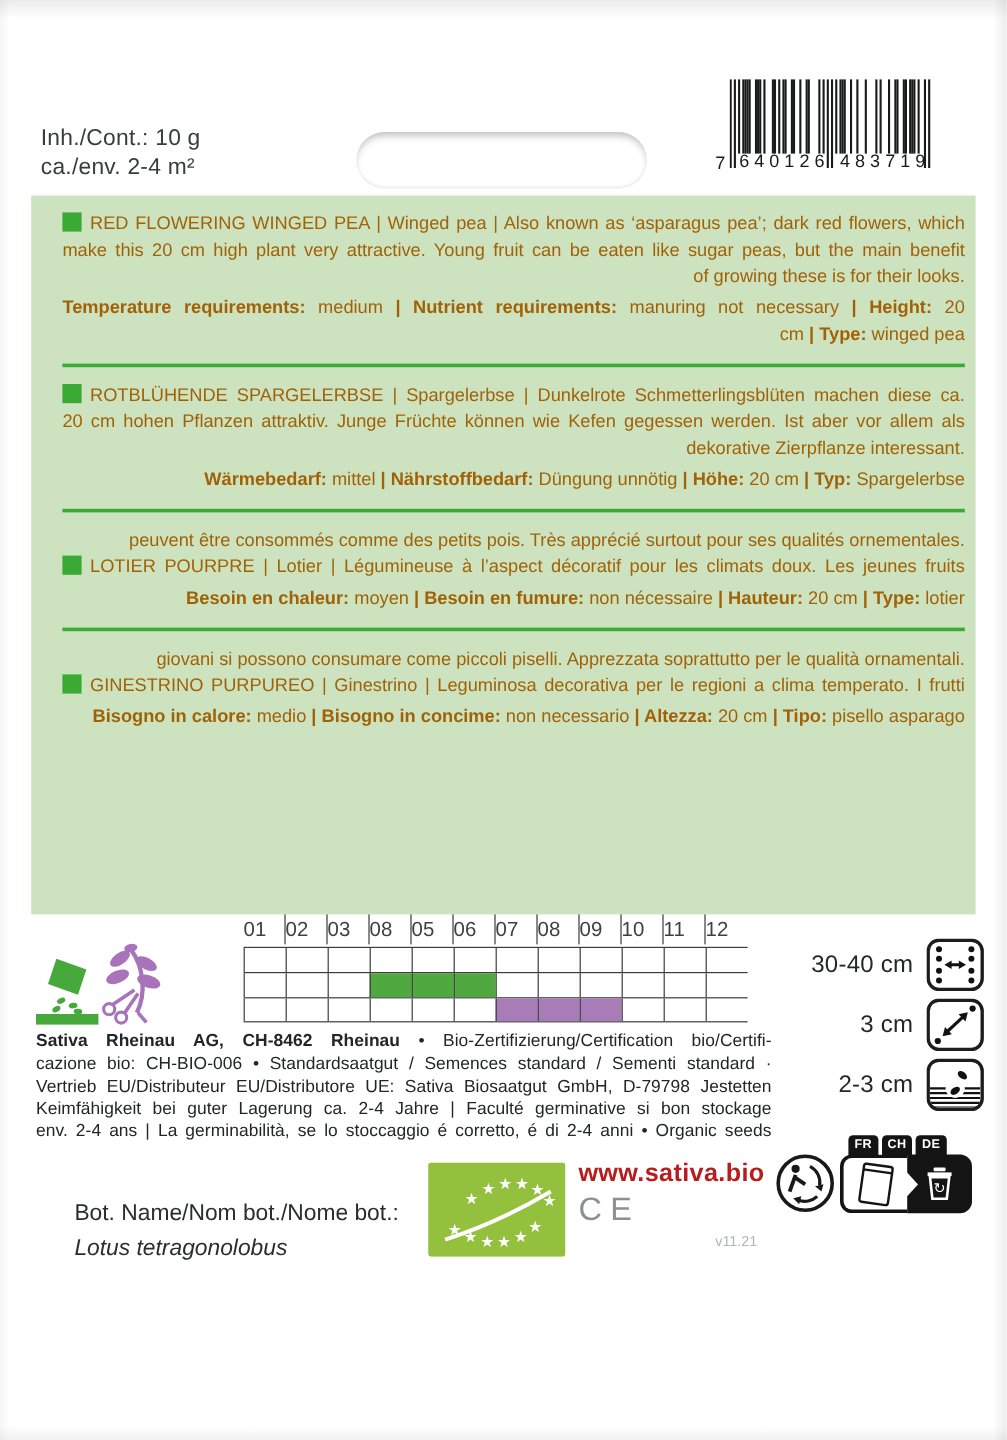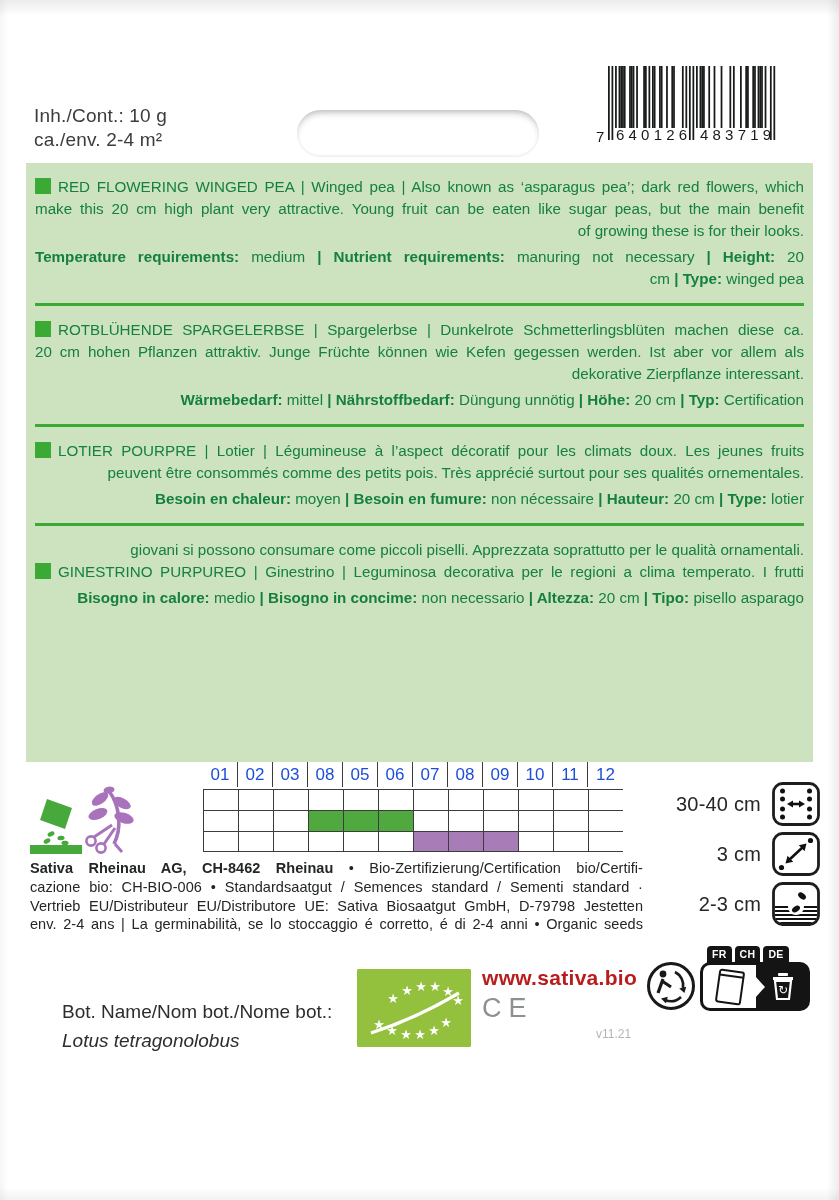--- a/index.html
+++ b/index.html
@@ -17,31 +17,31 @@
         box-shadow:inset 0 5px 7px -3px rgba(0,0,0,0.30), inset 0 -2px 3px -1px rgba(0,0,0,0.10), 0 1px 1px rgba(255,255,255,0.8);}
   #barcode{position:absolute;left:608px;top:66px;width:170px;height:90px;}
   #bc-svg{position:absolute;left:0;top:0;fill:#191b1b;}
   .bc-digits{position:absolute;top:60px;font-size:15px;color:#191b1b;}
   #bcd-first{left:-12px;top:62px;}
   #bcd-left{left:8px;letter-spacing:4.2px;}
   #bcd-right{left:92px;letter-spacing:4.2px;}
 
   
   #panel{position:absolute;left:26px;top:163px;width:787px;height:599px;background:#cde3bf;}
-  #sections{padding:13px 9px 0 9px;font-size:15.2px;line-height:22px;color:#15803d;}
+  #sections{padding:13px 9px 0 26px;font-size:15.2px;line-height:22px;color:#a16207;}
   .tline{text-align:right;}
   .tline.just{text-align:justify;text-align-last:justify;}
   .tline.specs{margin-top:4px;}
   .bseg{font-weight:bold;}
   .bullet{display:inline-block;width:16px;height:16px;background:#3aaa35;margin-right:7px;vertical-align:-2px;}
   .divider{height:3px;background:#3aaa35;margin:13px 0;}
 
   
   #cal-months{position:absolute;left:203px;top:762px;width:420px;display:flex;height:25px;}
-  .cal-m{width:35px;box-sizing:border-box;text-align:center;font-size:17px;line-height:25px;color:#1d4ed8;}
+  .cal-m{width:35px;box-sizing:border-box;text-align:left;font-size:17px;line-height:25px;color:#404040;}
   .cal-m:not(:last-child){border-right:1.6px solid #3c3c3c;}
   #cal-grid{position:absolute;left:203px;top:789px;width:420px;border-top:1.7px solid #3c3c3c;border-bottom:1.7px solid #3c3c3c;}
   .cal-row{display:flex;height:20px;}
   .cal-row:nth-child(2){border-top:1.7px solid #3c3c3c;border-bottom:1.7px solid #3c3c3c;}
   .cal-row:nth-child(3){height:19px;}
   .cal-cell{width:35px;box-sizing:border-box;border-left:1.7px solid #3c3c3c;}
 
   
   #sow-icon{position:absolute;left:30px;top:798px;}
   #harvest-icon{position:absolute;left:82px;top:786px;}
@@ -151,26 +151,26 @@
         <div class="tline just"><span>make this 20 cm high plant very attractive. Young fruit can be eaten like sugar peas, but the main benefit</span></div>
         <div class="tline"><span>of growing these is for their looks.</span></div>
         <div class="tline just specs"><span class="bseg">Temperature requirements:</span><span> medium </span><span class="bseg">| Nutrient requirements:</span><span> manuring not necessary </span><span class="bseg">| Height:</span><span> 20</span></div>
         <div class="tline"><span>cm </span><span class="bseg">| Type:</span><span> winged pea</span></div>
       </div>
       <div class="divider"></div>
       <div class="section">
         <div class="tline just"><span class="bullet"></span><span>ROTBLÜHENDE SPARGELERBSE | Spargelerbse | Dunkelrote Schmetterlingsblüten machen diese ca.</span></div>
         <div class="tline just"><span>20 cm hohen Pflanzen attraktiv. Junge Früchte können wie Kefen gegessen werden. Ist aber vor allem als</span></div>
         <div class="tline"><span>dekorative Zierpflanze interessant.</span></div>
-        <div class="tline specs"><span class="bseg">Wärmebedarf:</span><span> mittel </span><span class="bseg">| Nährstoffbedarf:</span><span> Düngung unnötig </span><span class="bseg">| Höhe:</span><span> 20 cm </span><span class="bseg">| Typ:</span><span> Certification</span></div>
+        <div class="tline specs"><span class="bseg">Wärmebedarf:</span><span> mittel </span><span class="bseg">| Nährstoffbedarf:</span><span> Düngung unnötig </span><span class="bseg">| Höhe:</span><span> 20 cm </span><span class="bseg">| Typ:</span><span> Spargelerbse</span></div>
       </div>
       <div class="divider"></div>
       <div class="section">
+        <div class="tline"><span>peuvent être consommés comme des petits pois. Très apprécié surtout pour ses qualités ornementales.</span></div>
         <div class="tline just"><span class="bullet"></span><span>LOTIER POURPRE | Lotier | Légumineuse à l’aspect décoratif pour les climats doux. Les jeunes fruits</span></div>
-        <div class="tline"><span>peuvent être consommés comme des petits pois. Très apprécié surtout pour ses qualités ornementales.</span></div>
         <div class="tline specs"><span class="bseg">Besoin en chaleur:</span><span> moyen </span><span class="bseg">| Besoin en fumure:</span><span> non nécessaire </span><span class="bseg">| Hauteur:</span><span> 20 cm </span><span class="bseg">| Type:</span><span> lotier</span></div>
       </div>
       <div class="divider"></div>
       <div class="section">
         <div class="tline"><span>giovani si possono consumare come piccoli piselli. Apprezzata soprattutto per le qualità ornamentali.</span></div>
         <div class="tline just"><span class="bullet"></span><span>GINESTRINO PURPUREO | Ginestrino | Leguminosa decorativa per le regioni a clima temperato. I frutti</span></div>
         <div class="tline specs"><span class="bseg">Bisogno in calore:</span><span> medio </span><span class="bseg">| Bisogno in concime:</span><span> non necessario </span><span class="bseg">| Altezza:</span><span> 20 cm </span><span class="bseg">| Tipo:</span><span> pisello asparago</span></div>
       </div>
     </div>
 </div>
@@ -304,20 +304,21 @@
       <ellipse cx="30" cy="14" rx="4.4" ry="2.8" fill="#111" transform="rotate(38 30 14)"></ellipse>
       <rect x="1.5" y="1.5" width="45" height="41" rx="9" fill="none" stroke="#1d1d1d" stroke-width="2.8"></rect>
     </svg>
   </div>
 </div>
 
 <div id="company">
     <div class="cline"><span class="bseg">Sativa Rheinau AG, CH-8462 Rheinau</span><span> • Bio-Zertifizierung/Certification bio/Certifi-</span></div>
     <div class="cline"><span>cazione bio: CH-BIO-006 • Standardsaatgut / Semences standard / Sementi standard ·</span></div>
     <div class="cline"><span>Vertrieb EU/Distributeur EU/Distributore UE: Sativa Biosaatgut GmbH, D-79798 Jestetten</span></div>
+    <div class="cline"><span>Keimfähigkeit bei guter Lagerung ca. 2-4 Jahre | Faculté germinative si bon stockage</span></div>
     <div class="cline"><span>env. 2-4 ans | La germinabilità, se lo stoccaggio é corretto, é di 2-4 anni • Organic seeds</span></div>
   </div>
 
 <div id="botname">
   <div>Bot. Name/Nom bot./Nome bot.:</div>
   <div class="latin">Lotus tetragonolobus</div>
 </div>
 
 <svg id="eulogo" width="114" height="78" viewBox="0 0 114 78">
   <rect x="0" y="0" width="114" height="78" fill="#93c13d"></rect>

